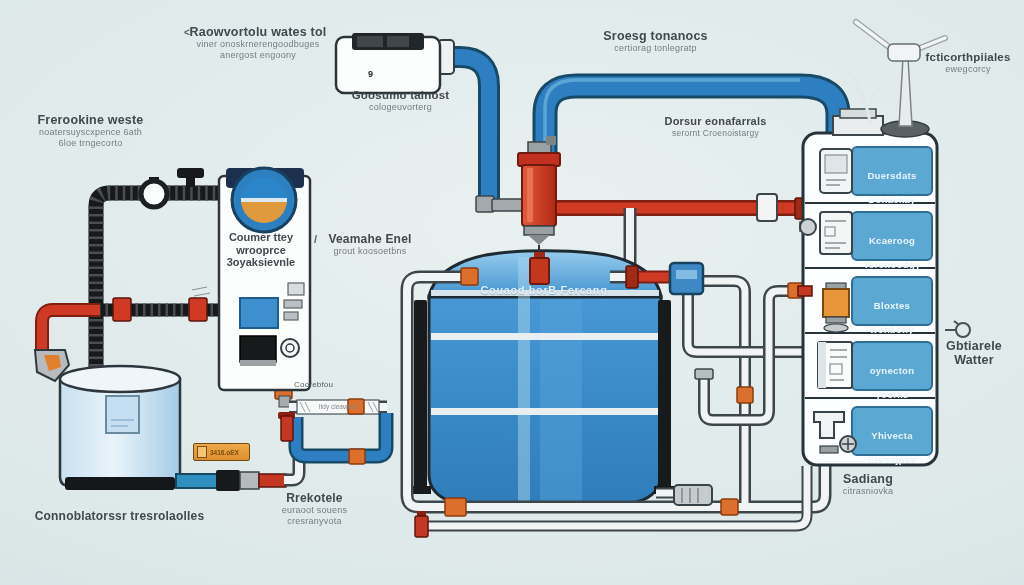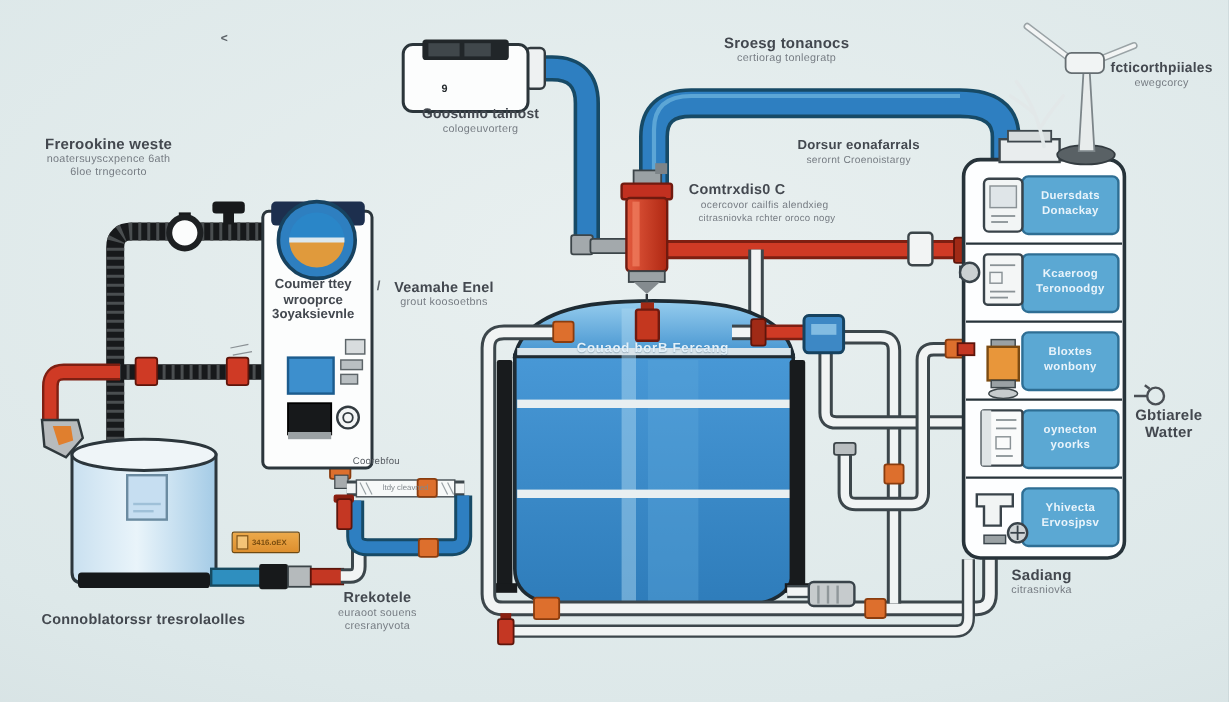--- a/index.html
+++ b/index.html
@@ -11,21 +11,21 @@
   }
   #stage svg{position:absolute;left:0;top:0;z-index:1;}
   .lbl{position:absolute;z-index:2;text-align:center;color:#3f444b;}
   .lbl .t{display:block;font-weight:bold;font-size:12.5px;line-height:14px;letter-spacing:.2px;color:#43484f;}
   .lbl .s{display:block;font-size:9px;line-height:11px;letter-spacing:.25px;color:#767c83;}
   .lbl.left{text-align:left;}
   .mark{position:absolute;z-index:2;font-size:10px;color:#5a6066;font-weight:bold;}
   .washer-txt .t{font-size:11px;line-height:12.5px;letter-spacing:0;}
   .tank-txt .t{color:#e3f1fa;font-size:11px;letter-spacing:.6px;text-shadow:0 1px 1px rgba(20,60,90,.35);}
   .panel-txt{position:absolute;z-index:2;width:80px;text-align:center;}
-  .panel-txt .t{display:block;font-weight:bold;font-size:9.5px;line-height:11.5px;color:#e9f4fb;letter-spacing:.3px;}
+  .panel-txt .t{display:block;font-weight:bold;font-size:9.5px;line-height:11.5px;color:#e9f4fb;letter-spacing:.3px;margin-top:12px;}
   .small-txt{position:absolute;z-index:2;font-size:8px;color:#565b61;letter-spacing:.2px;}
   .strip-txt{position:absolute;z-index:2;font-size:6.5px;color:#82888d;text-align:center;line-height:12px;}
   .tag{position:absolute;z-index:2;width:57px;height:18px;background:linear-gradient(#eca94a,#dd8f2e);
        border:1.5px solid #6f4a12;border-radius:2px;display:flex;align-items:center;box-sizing:border-box;}
   .tag .box-icon{width:8px;height:10px;border:1px solid #7c4e10;margin:0 3px 0 3px;background:#f4c477;}
   .tag .txt{font-size:6.5px;color:#7c4e10;font-weight:bold;}
   .big .t{font-size:12px;}
 </style>
 </head>
 <body>
@@ -289,20 +289,25 @@
   </g>
 
   <g>
     <line x1="945" y1="330" x2="956" y2="330" stroke="#4a4f55" stroke-width="2"></line>
     <circle cx="963" cy="330" r="7" fill="none" stroke="#4a4f55" stroke-width="2"></circle>
     <path d="M958,324 l-4,-3" stroke="#4a4f55" stroke-width="2"></path>
   </g>
 </svg>
 
 <span class="mark" style="left:184px;top:27px;">&lt;</span>
+<div class="lbl" style="left:163px;top:25px;width:190px;">
+  <span class="t">Raowvortolu wates tol</span>
+  <span class="s">viner onoskrnerengoodbuges</span>
+  <span class="s">anergost engoony</span>
+</div>
 <span class="mark" style="left:368px;top:69px;font-size:9px;color:#23282c;">9</span>
 
 <div class="lbl" style="left:8px;top:113px;width:165px;">
   <span class="t">Frerookine weste</span>
   <span class="s">noatersuyscxpence 6ath</span>
   <span class="s">6loe trngecorto</span>
 </div>
 
 <div class="lbl" style="left:568px;top:29px;width:175px;">
   <span class="t">Sroesg tonanocs</span>
@@ -312,25 +317,20 @@
 <div class="lbl" style="left:328px;top:88px;width:145px;">
   <span class="t" style="font-size:11.5px;">Goosumo tainost</span>
   <span class="s">cologeuvorterg</span>
 </div>
 
 <div class="lbl" style="left:638px;top:114px;width:155px;">
   <span class="t" style="font-size:11px;">Dorsur eonafarrals</span>
   <span class="s" style="font-size:8.5px;">serornt Croenoistargy</span>
 </div>
 
-<div class="lbl left" style="left:574px;top:151px;width:180px;">
-  <span class="t" style="font-size:12px;">Comtrxdis0 C</span>
-  <span class="s" style="font-size:8.5px;padding-left:10px;">ocercovor cailfis alendxieg</span>
-  <span class="s" style="font-size:8px;padding-left:8px;">citrasniovka rchter oroco nogy</span>
-</div>
 
 <div class="lbl" style="left:916px;top:50px;width:104px;">
   <span class="t" style="font-size:11.5px;">fcticorthpiiales</span>
   <span class="s">ewegcorcy</span>
 </div>
 
 <div class="lbl washer-txt" style="left:221px;top:231px;width:80px;">
   <span class="t">Coumer ttey</span>
   <span class="t">wrooprce</span>
   <span class="t">3oyaksievnle</span>

